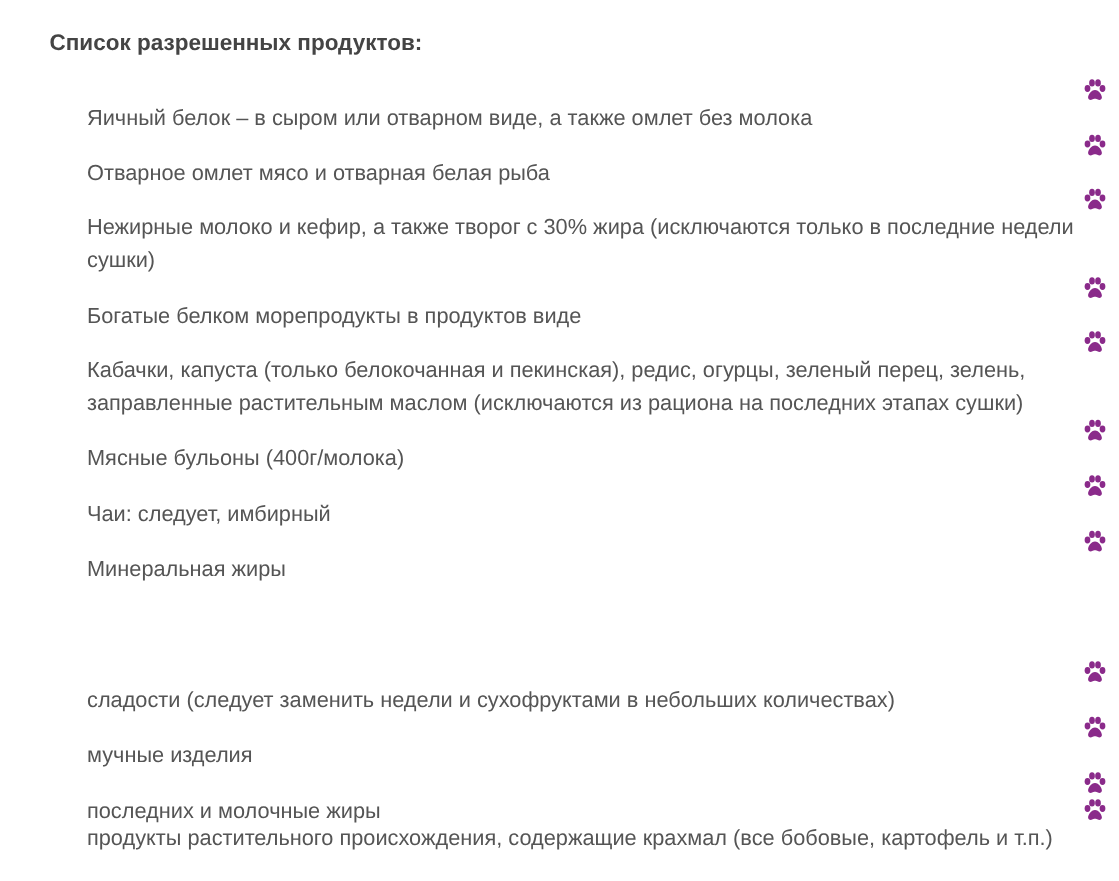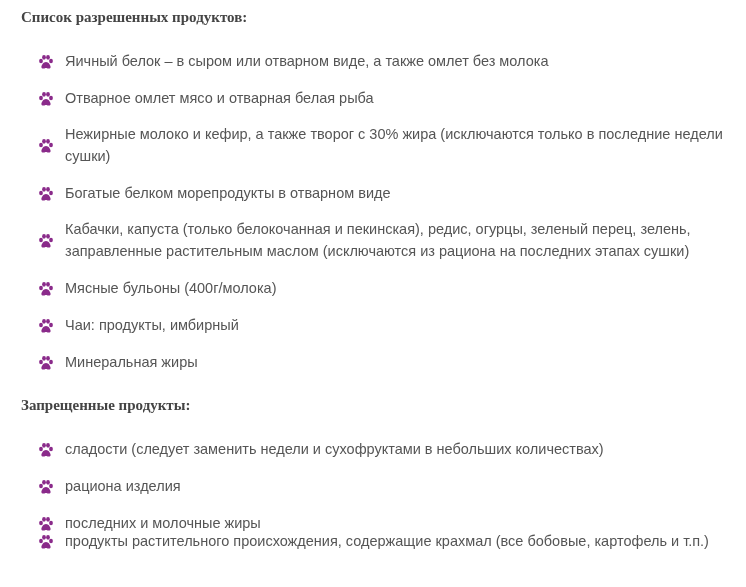--- a/index.html
+++ b/index.html
@@ -5,26 +5,26 @@
   html, body { margin: 0; padding: 0; background: #ffffff; }
   body {
     width: 746px; height: 587px; overflow: hidden;
     font-family: "Liberation Sans", sans-serif;
     color: #555555;
   }
   .doc { position: relative; width: 746px; height: 587px; }
   .heading {
     position: absolute; left: 21px;
     font-size: 15px; font-weight: bold; color: #444444;
-    margin: 0; line-height: 18px; font-family: Liberation Serif, serif;
+    margin: 12px; line-height: 18px;
   }
   .list { position: absolute; left: 0; right: 0; margin: 0; padding: 0; list-style: none; }
   .item {
     position: absolute; left: 38px; width: 700px;
-    display: flex; align-items: center;
+    display: flex; align-items: flex-end; flex-direction: column;
   }
   .paw {
     width: 16px; height: 16px; flex: 0 0 16px; margin-top: 2px;
   }
   .text {
     margin-left: 11px; font-size: 14.5px; line-height: 22px; color: #555555;
     width: 680px;
   }
 </style>
 </head>
@@ -74,21 +74,21 @@
     <li class="item" style="top:182px">
       <svg class="paw" viewBox="0 0 16 16">
           <g fill="#8a2a8a">
             <ellipse cx="3" cy="7" rx="1.9" ry="2.3"></ellipse>
             <ellipse cx="6" cy="3.3" rx="1.9" ry="2.4"></ellipse>
             <ellipse cx="10" cy="3.3" rx="1.9" ry="2.4"></ellipse>
             <ellipse cx="13" cy="7" rx="1.9" ry="2.3"></ellipse>
             <path d="M8 8c-2.6 0-4.6 3.2-4.6 5 0 1.5 1.4 1.8 2.4 1.5 1-.3 1.4-.6 2.2-.6s1.2.3 2.2.6c1 .3 2.4 0 2.4-1.5 0-1.8-2-5-4.6-5z"></path>
           </g>
         </svg>
-      <span class="text">Богатые белком морепродукты в отварном виде</span>
+      <span class="text">Богатые белком морепродукты в продуктов виде</span>
     </li>
     <li class="item" style="top:218px">
       <svg class="paw" viewBox="0 0 16 16">
           <g fill="#8a2a8a">
             <ellipse cx="3" cy="7" rx="1.9" ry="2.3"></ellipse>
             <ellipse cx="6" cy="3.3" rx="1.9" ry="2.4"></ellipse>
             <ellipse cx="10" cy="3.3" rx="1.9" ry="2.4"></ellipse>
             <ellipse cx="13" cy="7" rx="1.9" ry="2.3"></ellipse>
             <path d="M8 8c-2.6 0-4.6 3.2-4.6 5 0 1.5 1.4 1.8 2.4 1.5 1-.3 1.4-.6 2.2-.6s1.2.3 2.2.6c1 .3 2.4 0 2.4-1.5 0-1.8-2-5-4.6-5z"></path>
           </g>
@@ -110,37 +110,36 @@
     <li class="item" style="top:314px">
       <svg class="paw" viewBox="0 0 16 16">
           <g fill="#8a2a8a">
             <ellipse cx="3" cy="7" rx="1.9" ry="2.3"></ellipse>
             <ellipse cx="6" cy="3.3" rx="1.9" ry="2.4"></ellipse>
             <ellipse cx="10" cy="3.3" rx="1.9" ry="2.4"></ellipse>
             <ellipse cx="13" cy="7" rx="1.9" ry="2.3"></ellipse>
             <path d="M8 8c-2.6 0-4.6 3.2-4.6 5 0 1.5 1.4 1.8 2.4 1.5 1-.3 1.4-.6 2.2-.6s1.2.3 2.2.6c1 .3 2.4 0 2.4-1.5 0-1.8-2-5-4.6-5z"></path>
           </g>
         </svg>
-      <span class="text">Чаи: продукты, имбирный</span>
+      <span class="text">Чаи: следует, имбирный</span>
     </li>
     <li class="item" style="top:351px">
       <svg class="paw" viewBox="0 0 16 16">
           <g fill="#8a2a8a">
             <ellipse cx="3" cy="7" rx="1.9" ry="2.3"></ellipse>
             <ellipse cx="6" cy="3.3" rx="1.9" ry="2.4"></ellipse>
             <ellipse cx="10" cy="3.3" rx="1.9" ry="2.4"></ellipse>
             <ellipse cx="13" cy="7" rx="1.9" ry="2.3"></ellipse>
             <path d="M8 8c-2.6 0-4.6 3.2-4.6 5 0 1.5 1.4 1.8 2.4 1.5 1-.3 1.4-.6 2.2-.6s1.2.3 2.2.6c1 .3 2.4 0 2.4-1.5 0-1.8-2-5-4.6-5z"></path>
           </g>
         </svg>
       <span class="text">Минеральная жиры</span>
     </li>
   </ul>
 
-  <h3 class="heading" style="top:396px">Запрещенные продукты:</h3>
 
   <ul class="list">
     <li class="item" style="top:438px">
       <svg class="paw" viewBox="0 0 16 16">
           <g fill="#8a2a8a">
             <ellipse cx="3" cy="7" rx="1.9" ry="2.3"></ellipse>
             <ellipse cx="6" cy="3.3" rx="1.9" ry="2.4"></ellipse>
             <ellipse cx="10" cy="3.3" rx="1.9" ry="2.4"></ellipse>
             <ellipse cx="13" cy="7" rx="1.9" ry="2.3"></ellipse>
             <path d="M8 8c-2.6 0-4.6 3.2-4.6 5 0 1.5 1.4 1.8 2.4 1.5 1-.3 1.4-.6 2.2-.6s1.2.3 2.2.6c1 .3 2.4 0 2.4-1.5 0-1.8-2-5-4.6-5z"></path>
@@ -151,21 +150,21 @@
     <li class="item" style="top:475px">
       <svg class="paw" viewBox="0 0 16 16">
           <g fill="#8a2a8a">
             <ellipse cx="3" cy="7" rx="1.9" ry="2.3"></ellipse>
             <ellipse cx="6" cy="3.3" rx="1.9" ry="2.4"></ellipse>
             <ellipse cx="10" cy="3.3" rx="1.9" ry="2.4"></ellipse>
             <ellipse cx="13" cy="7" rx="1.9" ry="2.3"></ellipse>
             <path d="M8 8c-2.6 0-4.6 3.2-4.6 5 0 1.5 1.4 1.8 2.4 1.5 1-.3 1.4-.6 2.2-.6s1.2.3 2.2.6c1 .3 2.4 0 2.4-1.5 0-1.8-2-5-4.6-5z"></path>
           </g>
         </svg>
-      <span class="text">рациона изделия</span>
+      <span class="text">мучные изделия</span>
     </li>
     <li class="item" style="top:512px">
       <svg class="paw" viewBox="0 0 16 16">
           <g fill="#8a2a8a">
             <ellipse cx="3" cy="7" rx="1.9" ry="2.3"></ellipse>
             <ellipse cx="6" cy="3.3" rx="1.9" ry="2.4"></ellipse>
             <ellipse cx="10" cy="3.3" rx="1.9" ry="2.4"></ellipse>
             <ellipse cx="13" cy="7" rx="1.9" ry="2.3"></ellipse>
             <path d="M8 8c-2.6 0-4.6 3.2-4.6 5 0 1.5 1.4 1.8 2.4 1.5 1-.3 1.4-.6 2.2-.6s1.2.3 2.2.6c1 .3 2.4 0 2.4-1.5 0-1.8-2-5-4.6-5z"></path>
           </g>

